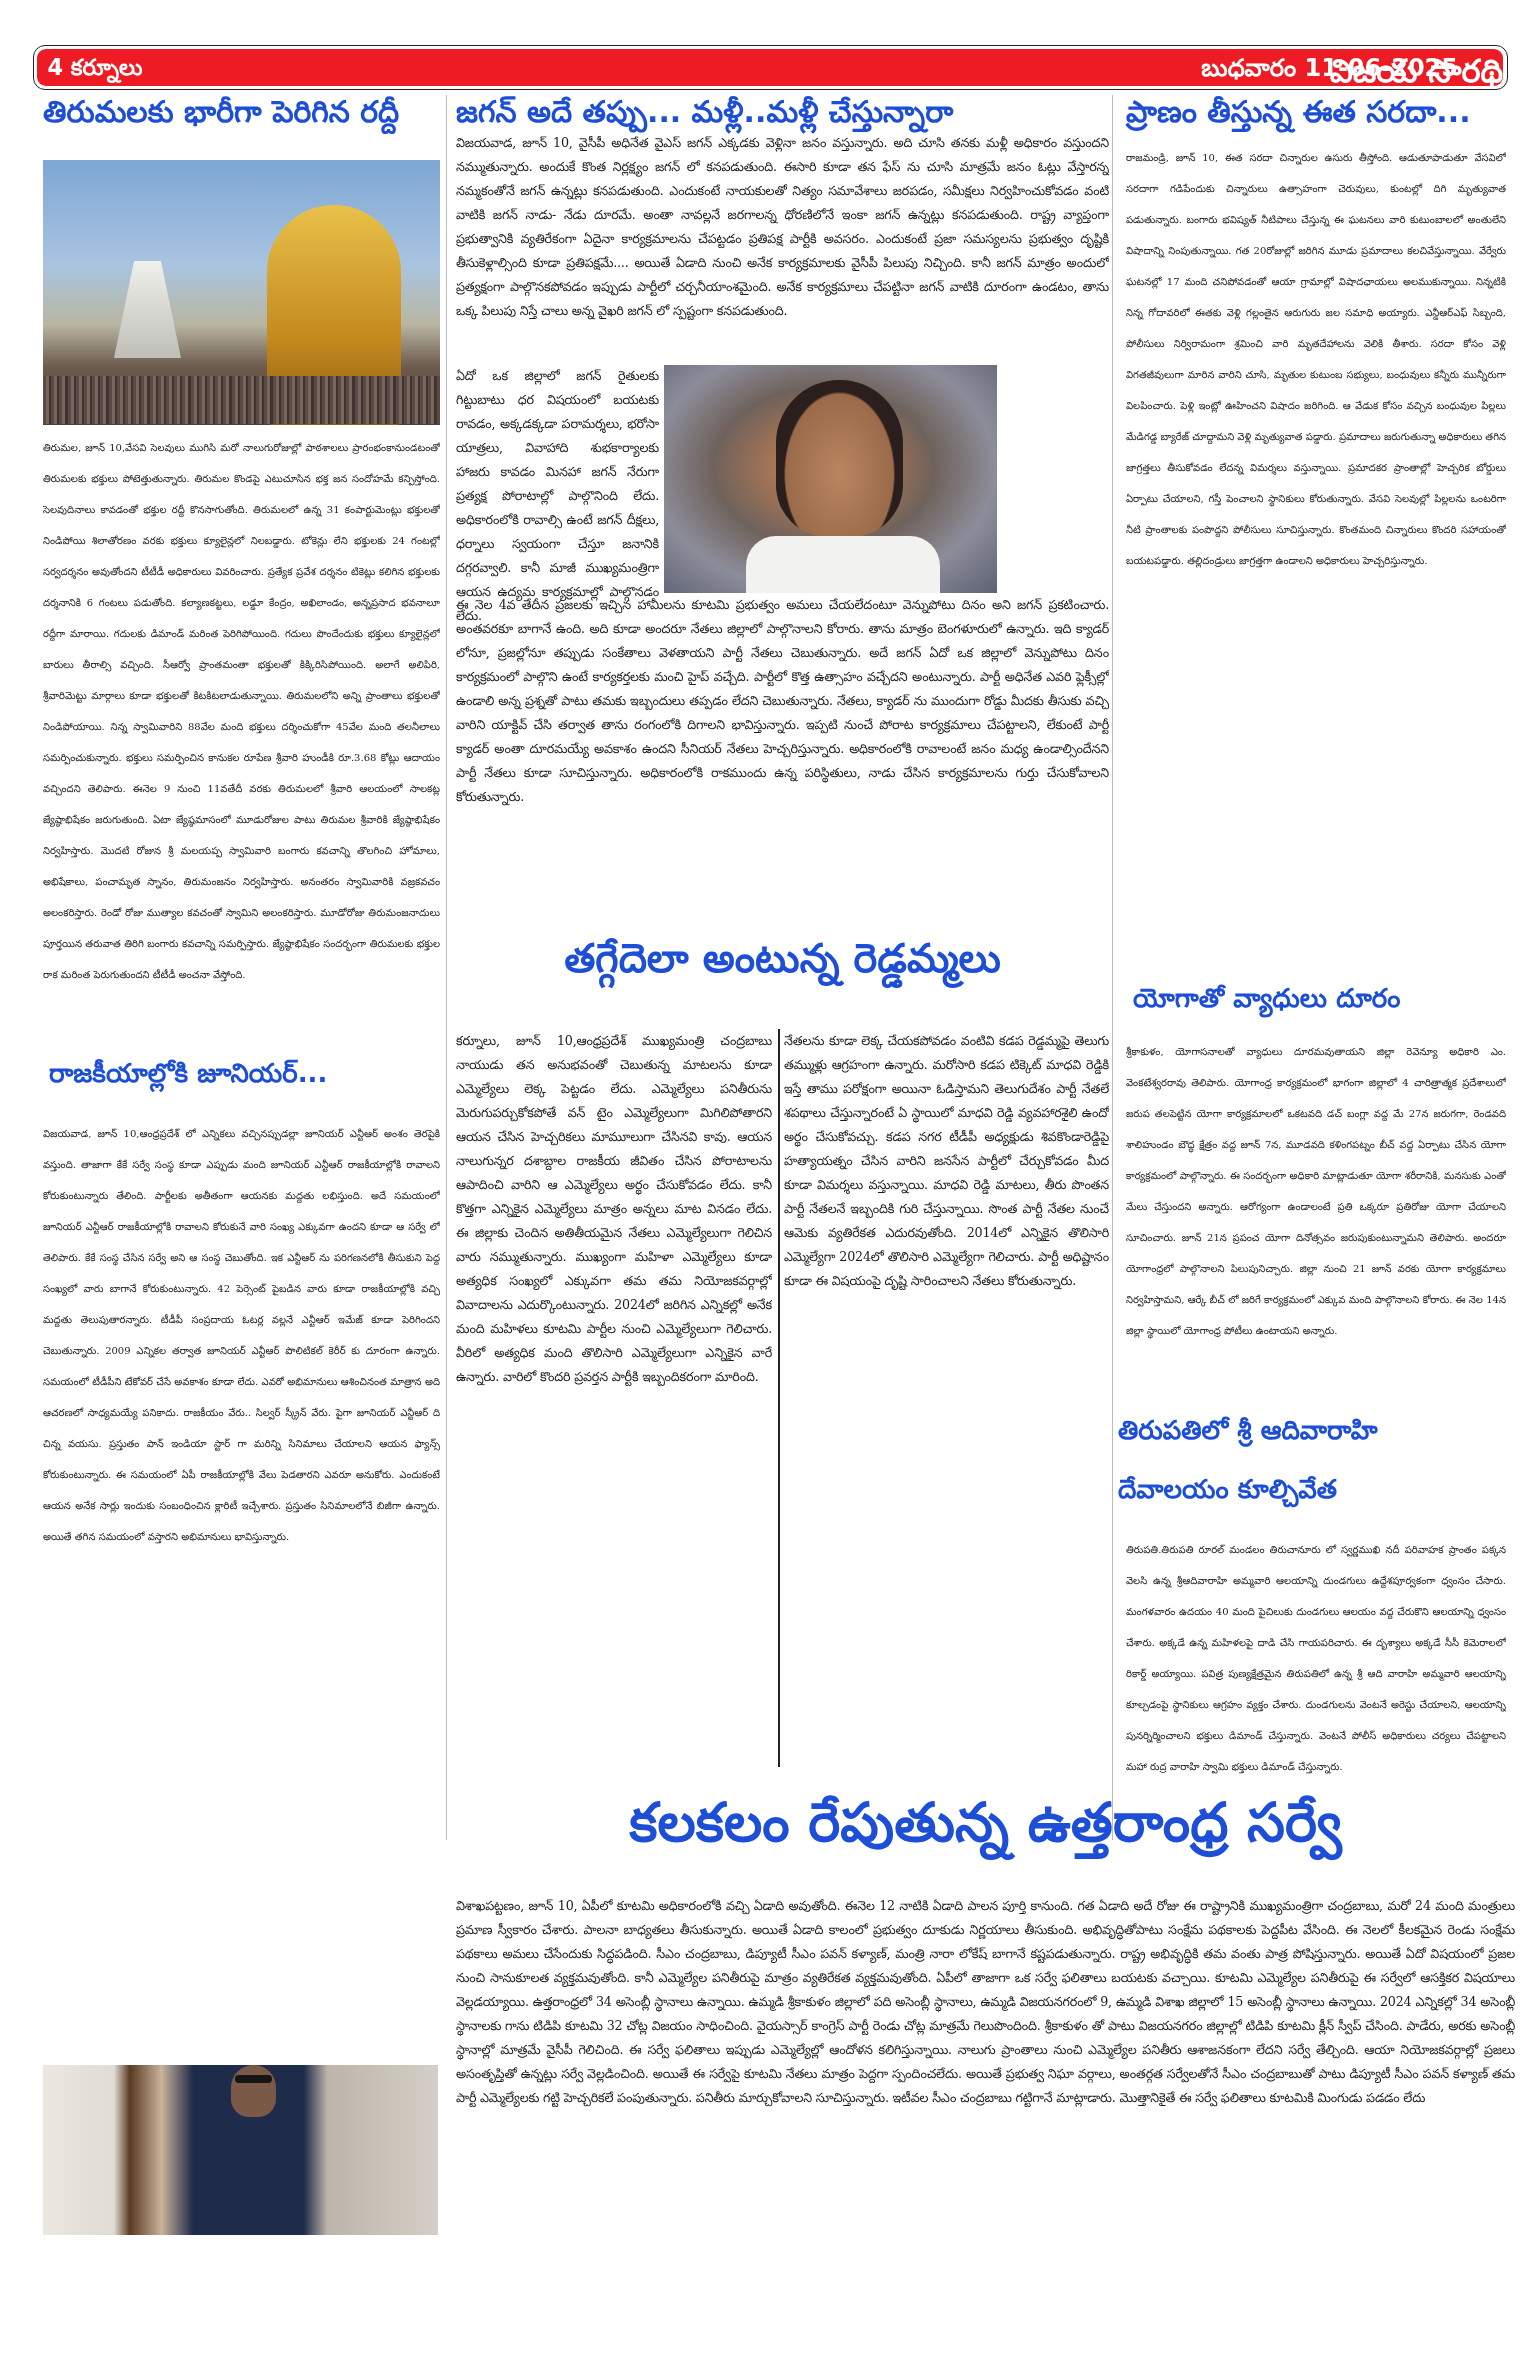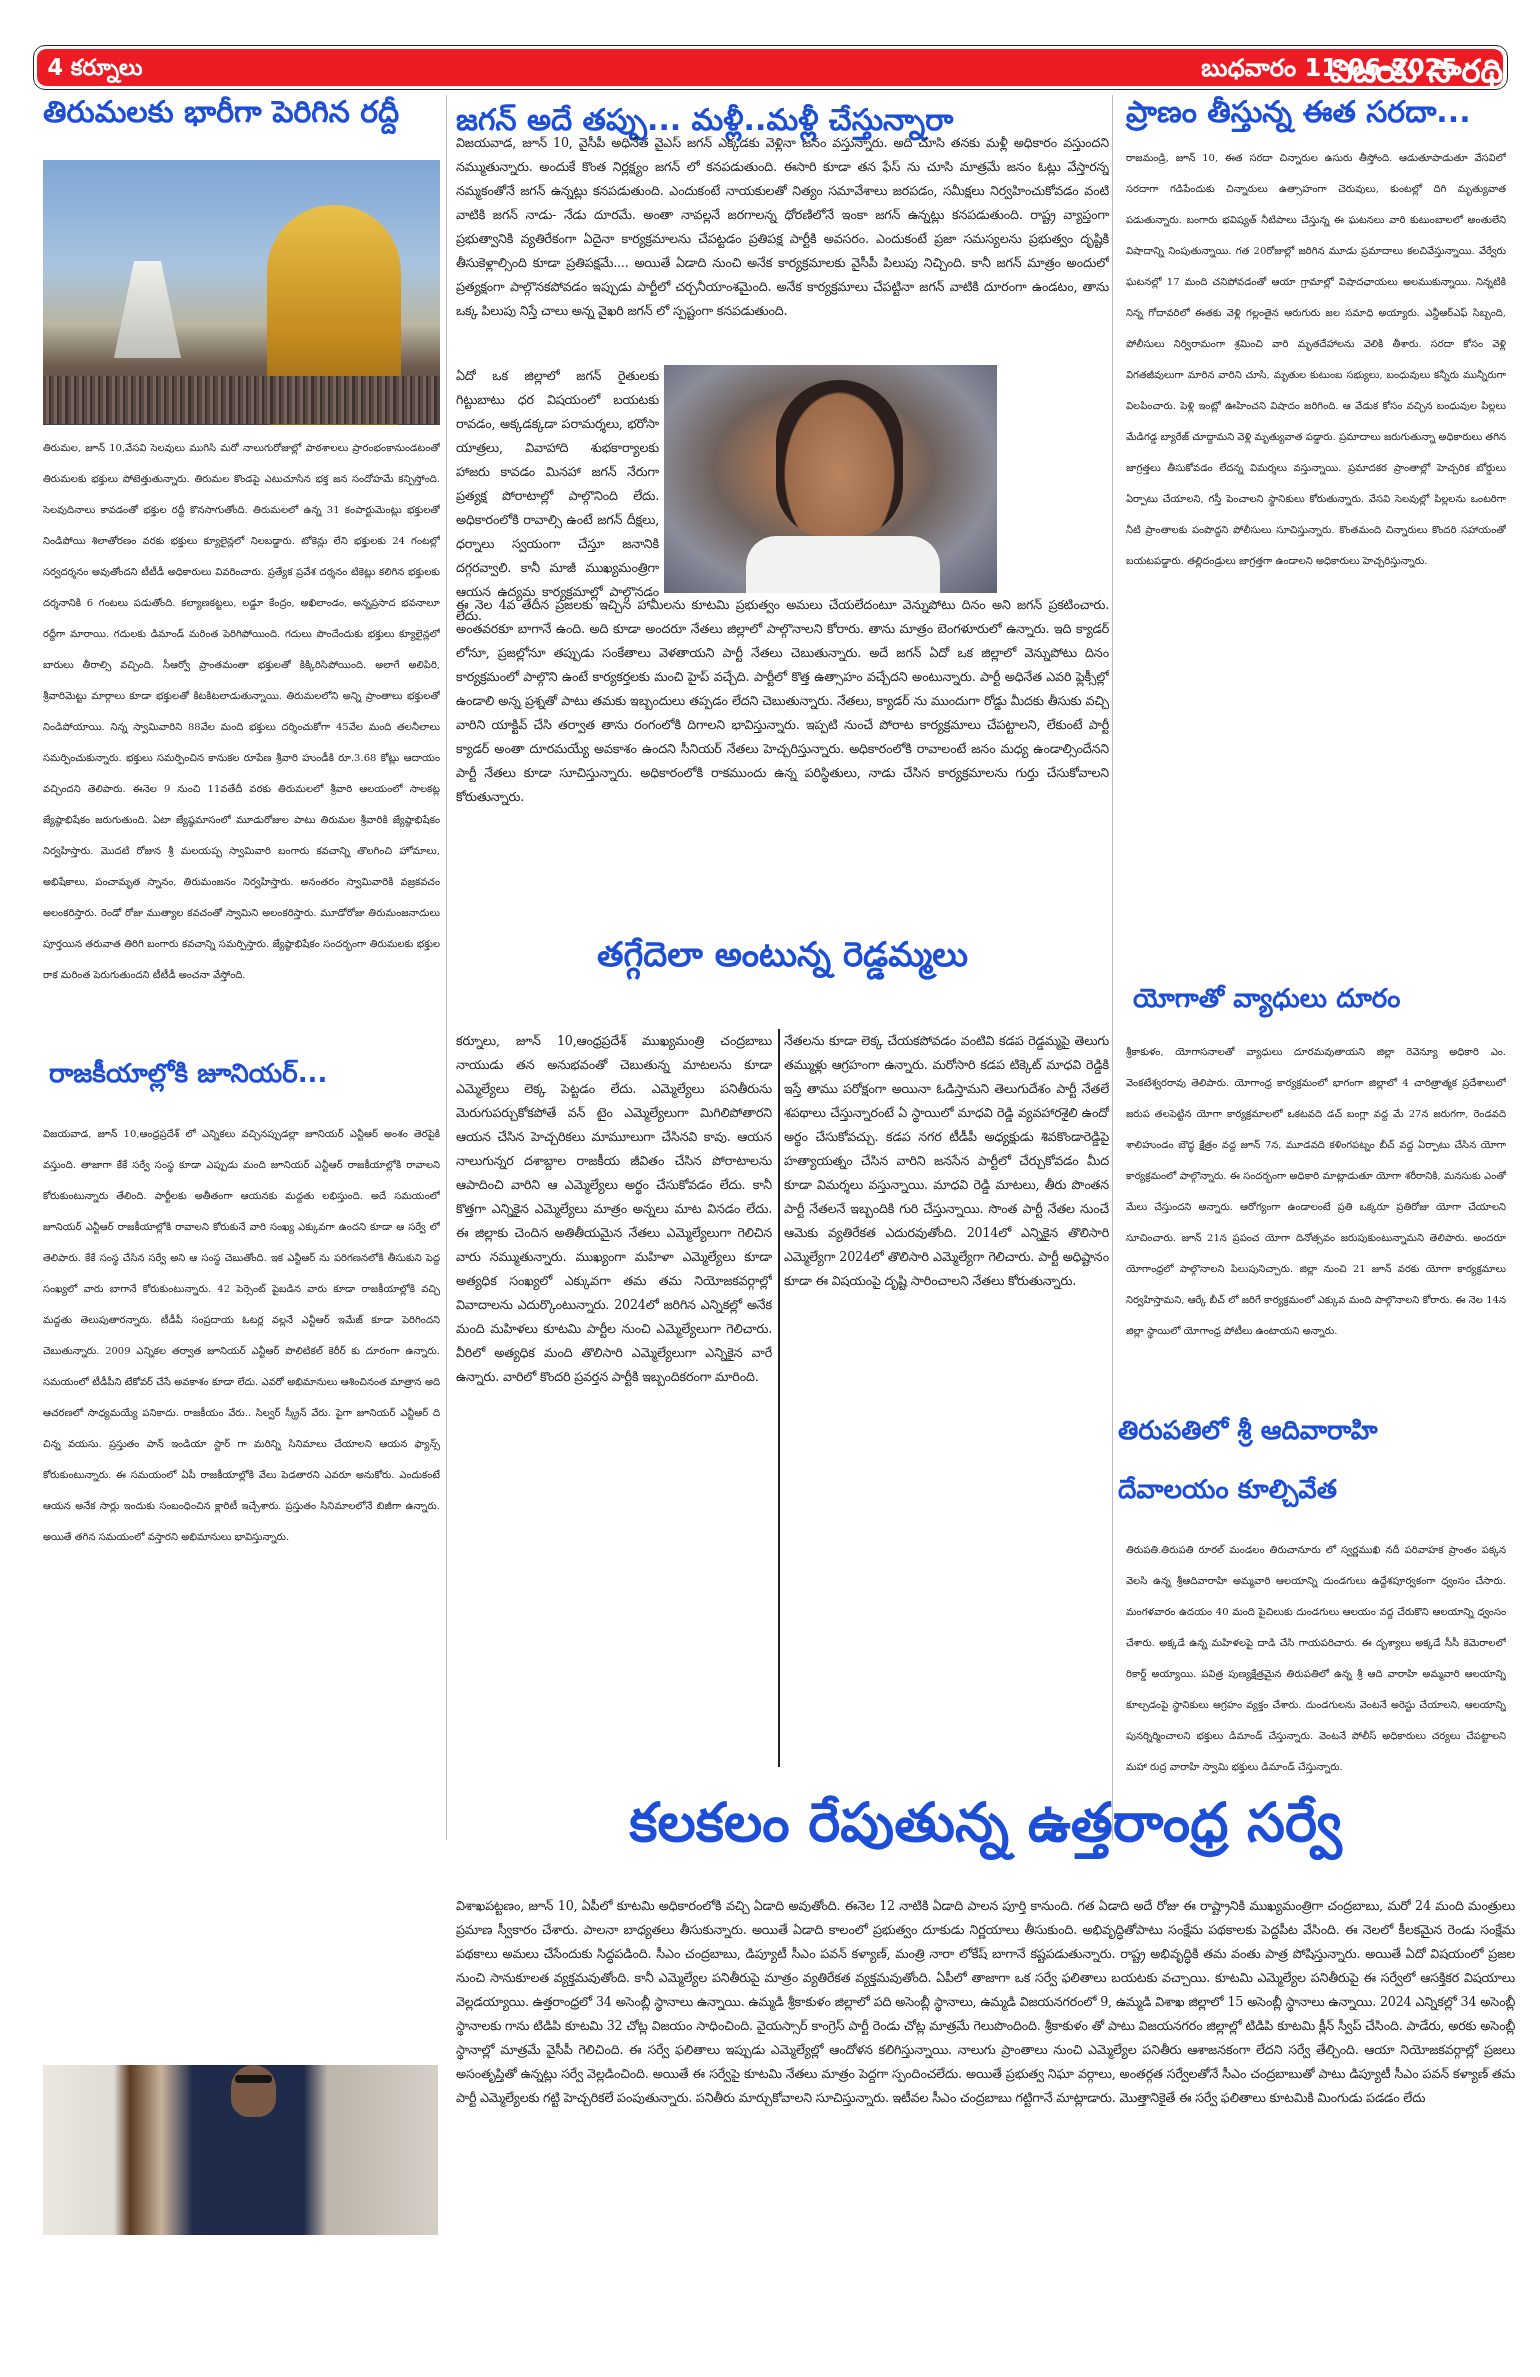--- a/index.html
+++ b/index.html
@@ -11,21 +11,21 @@
                 border-radius: 12px; background: #fff; }
   .mast { left: 37px; top: 49px; width: 1466px; height: 37px; background: #ed1c24;
           border-radius: 9px; color: #fff; }
   .mast .left { position: absolute; left: 10.4px; top: 4.5px; font-size: 22.4px; font-weight: bold; }
   .mast .center { position: absolute; left: 0; right: 0; top: 3px; text-align: right; font-size: 32px; font-weight: bold; }
   .mast .right { position: absolute; right: 45px; top: 4.5px; font-size: 24px; font-weight: bold; }
   
   .hl { font-weight: bold; color: #1d4ed8; white-space: nowrap; line-height: 1.1; }
   .hl-sm { font-size: 30px; }
   .hl-md { font-size: 26px; }
-  .hl-lg { font-size: 34px; }
+  .hl-lg { font-size: 40px; }
   .hl-xl { font-size: 54px; font-family: "DejaVu Serif", serif; }
   .hl-center { text-align: left; white-space: normal; }
   
   .body { font-family: "DejaVu Serif", serif; font-size: 10px; line-height: 31px;
           text-align: justify; color: #1a1a1a; overflow: hidden; }
   .body-cond { font-size: 12.7px; line-height: 24px; letter-spacing: -0.2px; }
   .vrule { background: #222; width: 1.5px; }
   
   .photo { overflow: hidden; }
   .temple-photo { background: linear-gradient(180deg, #7ea6d4 0%, #a9c4e0 40%, #b9b6a2 62%, #6d5b4e 78%, #4b3f3a 100%); }
@@ -53,21 +53,21 @@
 
 <div class="abs hl hl-md" style="left:49px; top:1059px;">రాజకీయాల్లోకి జూనియర్...</div>
 <div class="abs body" style="left:43px; top:1118px; width:397px; height:939px;">విజయవాడ, జూన్ 10,ఆంధ్రప్రదేశ్ లో ఎన్నికలు వచ్చినప్పుడల్లా జూనియర్ ఎన్టీఆర్ అంశం తెరపైకి వస్తుంది. తాజాగా కేకే సర్వే సంస్థ కూడా ఎప్పుడు మంది జూనియర్ ఎన్టీఆర్ రాజకీయాల్లోకి రావాలని కోరుకుంటున్నారు తేలింది. పార్టీలకు అతీతంగా ఆయనకు మద్దతు లభిస్తుంది. అదే సమయంలో జూనియర్ ఎన్టీఆర్ రాజకీయాల్లోకి రావాలని కోరుకునే వారి సంఖ్య ఎక్కువగా ఉందని కూడా ఆ సర్వే లో తెలిపారు. కేకే సంస్థ చేసిన సర్వే అని ఆ సంస్థ చెబుతోంది. ఇక ఎన్టీఆర్ ను పరిగణనలోకి తీసుకుని పెద్ద సంఖ్యలో వారు బాగానే కోరుకుంటున్నారు. 42 పెర్సెంట్ పైబడిన వారు కూడా రాజకీయాల్లోకి వచ్చి మద్దతు తెలుపుతారన్నారు. టీడీపీ సంప్రదాయ ఓటర్ల వల్లనే ఎన్టీఆర్ ఇమేజ్ కూడా పెరిగిందని చెబుతున్నారు. 2009 ఎన్నికల తర్వాత జూనియర్ ఎన్టీఆర్ పొలిటికల్ కెరీర్ కు దూరంగా ఉన్నారు. సమయంలో టీడీపీని టేకోవర్ చేసే అవకాశం కూడా లేదు. ఎవరో అభిమానులు ఆశించినంత మాత్రాన అది ఆచరణలో సాధ్యమయ్యే పనికాదు. రాజకీయం వేరు.. సిల్వర్ స్క్రీన్ వేరు. పైగా జూనియర్ ఎన్టీఆర్ ది చిన్న వయసు. ప్రస్తుతం పాన్ ఇండియా స్టార్ గా మరిన్ని సినిమాలు చేయాలని ఆయన ఫ్యాన్స్ కోరుకుంటున్నారు. ఈ సమయంలో ఏపీ రాజకీయాల్లోకి వేలు పెడతారని ఎవరూ అనుకోరు. ఎందుకంటే ఆయన అనేక సార్లు ఇందుకు సంబంధించిన క్లారిటీ ఇచ్చేశారు. ప్రస్తుతం సినిమాలలోనే బిజీగా ఉన్నారు. అయితే తగిన సమయంలో వస్తారని అభిమానులు భావిస్తున్నారు.</div>
 <div class="abs photo ntr-photo" style="left:43px; top:2065px; width:395px; height:170px;">
   <div class="inner" style="left:188px; top:0; width:45px; height:52px; background:#7a5a46; border-radius:22.4px 22.4px 18px 18px;"></div>
   <div class="inner" style="left:192px; top:10.4px; width:37px; height:7.5px; background:#151515; border-radius:3.7px;"></div>
 </div>
 
 <div class="abs vrule" style="left:446px; top:95px; height:1745px; width:0.7px; background:#bbb;"></div>
 
-<div class="abs hl hl-sm" style="left:456px; top:95px;margin-top:8px;">జగన్ అదే తప్పు... మళ్లీ..మళ్లీ చేస్తున్నారా</div>
+<div class="abs hl hl-sm" style="left:456px; top:95px;">జగన్ అదే తప్పు... మళ్లీ..మళ్లీ చేస్తున్నారా</div>
 <div class="abs body body-cond" style="left:456px; top:131px; width:653px; height:233px;">విజయవాడ, జూన్ 10, వైసీపీ అధినేత వైఎస్ జగన్ ఎక్కడకు వెళ్లినా జనం వస్తున్నారు. అది చూసి తనకు మళ్లీ అధికారం వస్తుందని నమ్ముతున్నారు. అందుకే కొంత నిర్లక్ష్యం జగన్ లో కనపడుతుంది. ఈసారి కూడా తన ఫేస్ ను చూసి మాత్రమే జనం ఓట్లు వేస్తారన్న నమ్మకంతోనే జగన్ ఉన్నట్లు కనపడుతుంది. ఎందుకంటే నాయకులతో నిత్యం సమావేశాలు జరపడం, సమీక్షలు నిర్వహించుకోవడం వంటి వాటికి జగన్ నాడు- నేడు దూరమే. అంతా నావల్లనే జరగాలన్న ధోరణిలోనే ఇంకా జగన్ ఉన్నట్లు కనపడుతుంది. రాష్ట్ర వ్యాప్తంగా ప్రభుత్వానికి వ్యతిరేకంగా ఏదైనా కార్యక్రమాలను చేపట్టడం ప్రతిపక్ష పార్టీకి అవసరం. ఎందుకంటే ప్రజా సమస్యలను ప్రభుత్వం దృష్టికి తీసుకెళ్లాల్సింది కూడా ప్రతిపక్షమే.... అయితే ఏడాది నుంచి అనేక కార్యక్రమాలకు వైసీపీ పిలుపు నిచ్చింది. కానీ జగన్ మాత్రం అందులో ప్రత్యక్షంగా పాల్గొనకపోవడం ఇప్పుడు పార్టీలో చర్చనీయాంశమైంది. అనేక కార్యక్రమాలు చేపట్టినా జగన్ వాటికి దూరంగా ఉండటం, తాను ఒక్క పిలుపు నిస్తే చాలు అన్న వైఖరి జగన్ లో స్పష్టంగా కనపడుతుంది.</div>
 <div class="abs body body-cond" style="left:456px; top:364px; width:203px; height:268px;">ఏదో ఒక జిల్లాలో జగన్ రైతులకు గిట్టుబాటు ధర విషయంలో బయటకు రావడం, అక్కడక్కడా పరామర్శలు, భరోసా యాత్రలు, వివాహాది శుభకార్యాలకు హాజరు కావడం మినహా జగన్ నేరుగా ప్రత్యక్ష పోరాటాల్లో పాల్గొనింది లేదు. అధికారంలోకి రావాల్సి ఉంటే జగన్ దీక్షలు, ధర్నాలు స్వయంగా చేస్తూ జనానికి దగ్గరవ్వాలి. కానీ మాజీ ముఖ్యమంత్రిగా ఆయన ఉద్యమ కార్యక్రమాల్లో పాల్గొనడం లేదు.</div>
 <div class="abs photo jagan-photo" style="left:664px; top:365px; width:333px; height:228px;">
   <div class="inner" style="left:112px; top:15px; width:127px; height:157px; background:radial-gradient(ellipse at 50% 60%, #b88560 0%, #9a6a4a 60%, #2a1f1c 62%); border-radius:63px 63px 52px 52px;"></div>
   <div class="inner" style="left:82px; top:171px; width:194px; height:60px; background:#f2f2f0; border-radius:30px 30px 0 0;"></div>
 </div>
 <div class="abs body body-cond" style="left:456px; top:593px; width:653px; height:321px;">ఈ నెల 4వ తేదీన ప్రజలకు ఇచ్చిన హామీలను కూటమి ప్రభుత్వం అమలు చేయలేదంటూ వెన్నుపోటు దినం అని జగన్ ప్రకటించారు. అంతవరకూ బాగానే ఉంది. అది కూడా అందరూ నేతలు జిల్లాలో పాల్గొనాలని కోరారు. తాను మాత్రం బెంగళూరులో ఉన్నారు. ఇది క్యాడర్ లోనూ, ప్రజల్లోనూ తప్పుడు సంకేతాలు వెళతాయని పార్టీ నేతలు చెబుతున్నారు. అదే జగన్ ఏదో ఒక జిల్లాలో వెన్నుపోటు దినం కార్యక్రమంలో పాల్గొని ఉంటే కార్యకర్తలకు మంచి హైప్ వచ్చేది. పార్టీలో కొత్త ఉత్సాహం వచ్చేదని అంటున్నారు. పార్టీ అధినేత ఎవరి ఫ్లెక్సీల్లో ఉండాలి అన్న ప్రశ్నతో పాటు తమకు ఇబ్బందులు తప్పడం లేదని చెబుతున్నారు. నేతలు, క్యాడర్ ను ముందుగా రోడ్డు మీదకు తీసుకు వచ్చి వారిని యాక్టివ్ చేసి తర్వాత తాను రంగంలోకి దిగాలని భావిస్తున్నారు. ఇప్పటి నుంచే పోరాట కార్యక్రమాలు చేపట్టాలని, లేకుంటే పార్టీ క్యాడర్ అంతా దూరమయ్యే అవకాశం ఉందని సీనియర్ నేతలు హెచ్చరిస్తున్నారు. అధికారంలోకి రావాలంటే జనం మధ్య ఉండాల్సిందేనని పార్టీ నేతలు కూడా సూచిస్తున్నారు. అధికారంలోకి రాకముందు ఉన్న పరిస్థితులు, నాడు చేసిన కార్యక్రమాలను గుర్తు చేసుకోవాలని కోరుతున్నారు.</div>
 
 <div class="abs hl hl-lg" style="left:456px; top:936px; width:653px; text-align:center;">తగ్గేదెలా అంటున్న రెడ్డమ్మలు</div>
 <div class="abs body body-cond" style="left:456px; top:1029px; width:316px; height:738px;">కర్నూలు, జూన్ 10,ఆంధ్రప్రదేశ్ ముఖ్యమంత్రి చంద్రబాబు నాయుడు తన అనుభవంతో చెబుతున్న మాటలను కూడా ఎమ్మెల్యేలు లెక్క పెట్టడం లేదు. ఎమ్మెల్యేలు పనితీరును మెరుగుపర్చుకోకపోతే వన్ టైం ఎమ్మెల్యేలుగా మిగిలిపోతారని ఆయన చేసిన హెచ్చరికలు మామూలుగా చేసినవి కావు. ఆయన నాలుగున్నర దశాబ్దాల రాజకీయ జీవితం చేసిన పోరాటాలను ఆపాదించి వారిని ఆ ఎమ్మెల్యేలు అర్థం చేసుకోవడం లేదు. కానీ కొత్తగా ఎన్నికైన ఎమ్మెల్యేలు మాత్రం అన్నలు మాట వినడం లేదు. ఈ జిల్లాకు చెందిన అతితీయమైన నేతలు ఎమ్మెల్యేలుగా గెలిచిన వారు నమ్ముతున్నారు. ముఖ్యంగా మహిళా ఎమ్మెల్యేలు కూడా అత్యధిక సంఖ్యలో ఎక్కువగా తమ తమ నియోజకవర్గాల్లో వివాదాలను ఎదుర్కొంటున్నారు. 2024లో జరిగిన ఎన్నికల్లో అనేక మంది మహిళలు కూటమి పార్టీల నుంచి ఎమ్మెల్యేలుగా గెలిచారు. వీరిలో అత్యధిక మంది తొలిసారి ఎమ్మెల్యేలుగా ఎన్నికైన వారే ఉన్నారు. వారిలో కొందరి ప్రవర్తన పార్టీకి ఇబ్బందికరంగా మారింది.</div>

